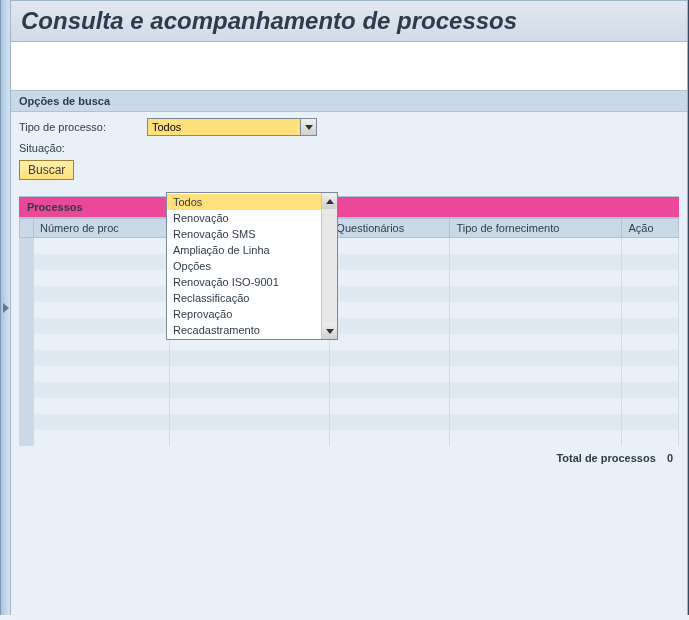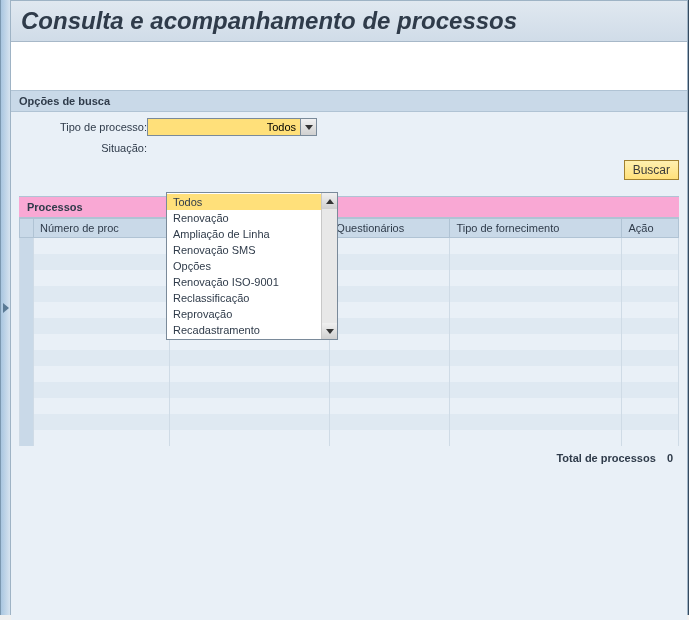--- a/index.html
+++ b/index.html
@@ -60,21 +60,20 @@
       background: #c9d9e8;
       border-top: 1px solid #b0c3d4;
       border-bottom: 1px solid #b0c3d4;
       padding: 4px 8px;
       font-weight: bold;
       color: #2f3b4a;
       margin-top: 48px;
     }
     .search-area {
       padding: 6px 8px;
-      text-align: right;
     }
     .form-row {
       display: flex;
       align-items: center;
       margin-bottom: 6px;
     }
     .form-label {
       width: 128px;
       color: #2f3b4a;
     }
@@ -164,21 +163,21 @@
       background: linear-gradient(to bottom, #fff0b0, #ffe07a);
       border: 1px solid #a08030;
       color: #3a3a3a;
       cursor: pointer;
       font-size: 12px;
     }
     .table-section {
       margin-top: 10px;
     }
     .table-title-bar {
-      background: #f9a8d4;
+      background: #ec4899;
       border-top: 1px solid #b0c3d4;
       border-bottom: 1px solid #b0c3d4;
       padding: 4px 8px;
       font-weight: bold;
       color: #2f3b4a;
       margin: 0 8px;
     }
     .data-table {
       width: calc(100% - 16px);
       margin: 0 8px;
@@ -389,22 +388,22 @@
       <div class="footer">
         <span>Total de processos</span>
         <span class="footer-count">0</span>
       </div>
     </div>
 
     <div class="dropdown-panel">
       <div class="dropdown-list">
         <div class="dropdown-item highlighted">Todos</div>
         <div class="dropdown-item">Renovação</div>
+        <div class="dropdown-item">Renovação SMS</div>
         <div class="dropdown-item">Ampliação de Linha</div>
-        <div class="dropdown-item">Renovação SMS</div>
         <div class="dropdown-item">Opções</div>
         <div class="dropdown-item">Renovação ISO-9001</div>
         <div class="dropdown-item">Reclassificação</div>
         <div class="dropdown-item">Reprovação</div>
         <div class="dropdown-item">Recadastramento</div>
       </div>
       <div class="dropdown-scroll">
         <div class="dropdown-scroll-btn">
           <div class="triangle-up"></div>
         </div>

